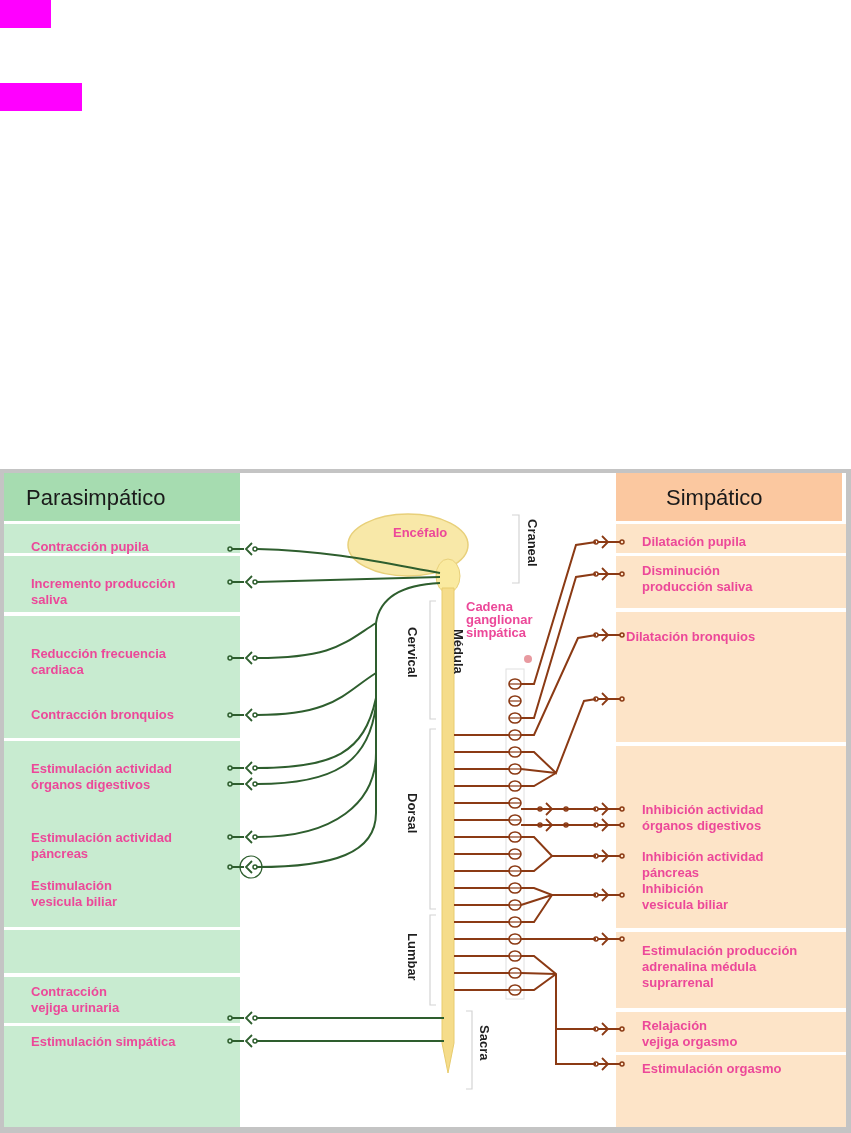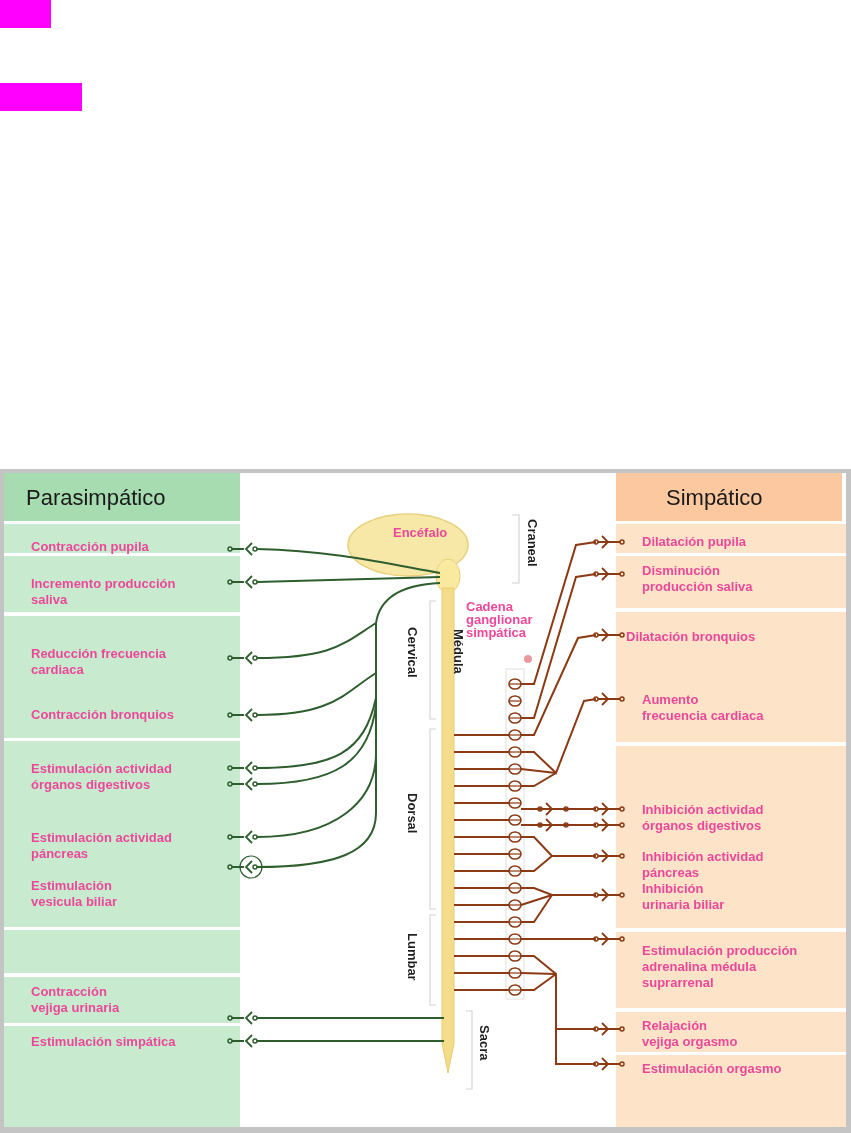--- a/index.html
+++ b/index.html
@@ -71,28 +71,26 @@
       <div class="box sbox" style="top:139px;height:130px"></div>
       <div class="box sbox" style="top:273px;height:182px"></div>
       <div class="box sbox" style="top:459px;height:76px"></div>
       <div class="box sbox" style="top:539px;height:40px"></div>
       <div class="box sbox" style="top:582px;height:72px"></div>
 
       <div class="lbl" style="left:26px;top:61px">Dilatación pupila</div>
       <div class="lbl" style="left:26px;top:90px">Disminución
 producción saliva</div>
       <div class="lbl" style="left:10px;top:156px">Dilatación bronquios</div>
-      <div class="lbl" style="left:26px;top:219px">Aumento
-frecuencia cardiaca</div>
       <div class="lbl" style="left:26px;top:329px">Inhibición actividad
 órganos digestivos</div>
       <div class="lbl" style="left:26px;top:376px">Inhibición actividad
 páncreas</div>
       <div class="lbl" style="left:26px;top:408px">Inhibición
-urinaria biliar</div>
+vesicula biliar</div>
       <div class="lbl" style="left:26px;top:470px">Estimulación producción
 adrenalina médula
 suprarrenal</div>
       <div class="lbl" style="left:26px;top:545px">Relajación
 vejiga orgasmo</div>
       <div class="lbl" style="left:26px;top:588px">Estimulación orgasmo</div>
     </div>
 
     <svg id="diag" width="842" height="654">
 

